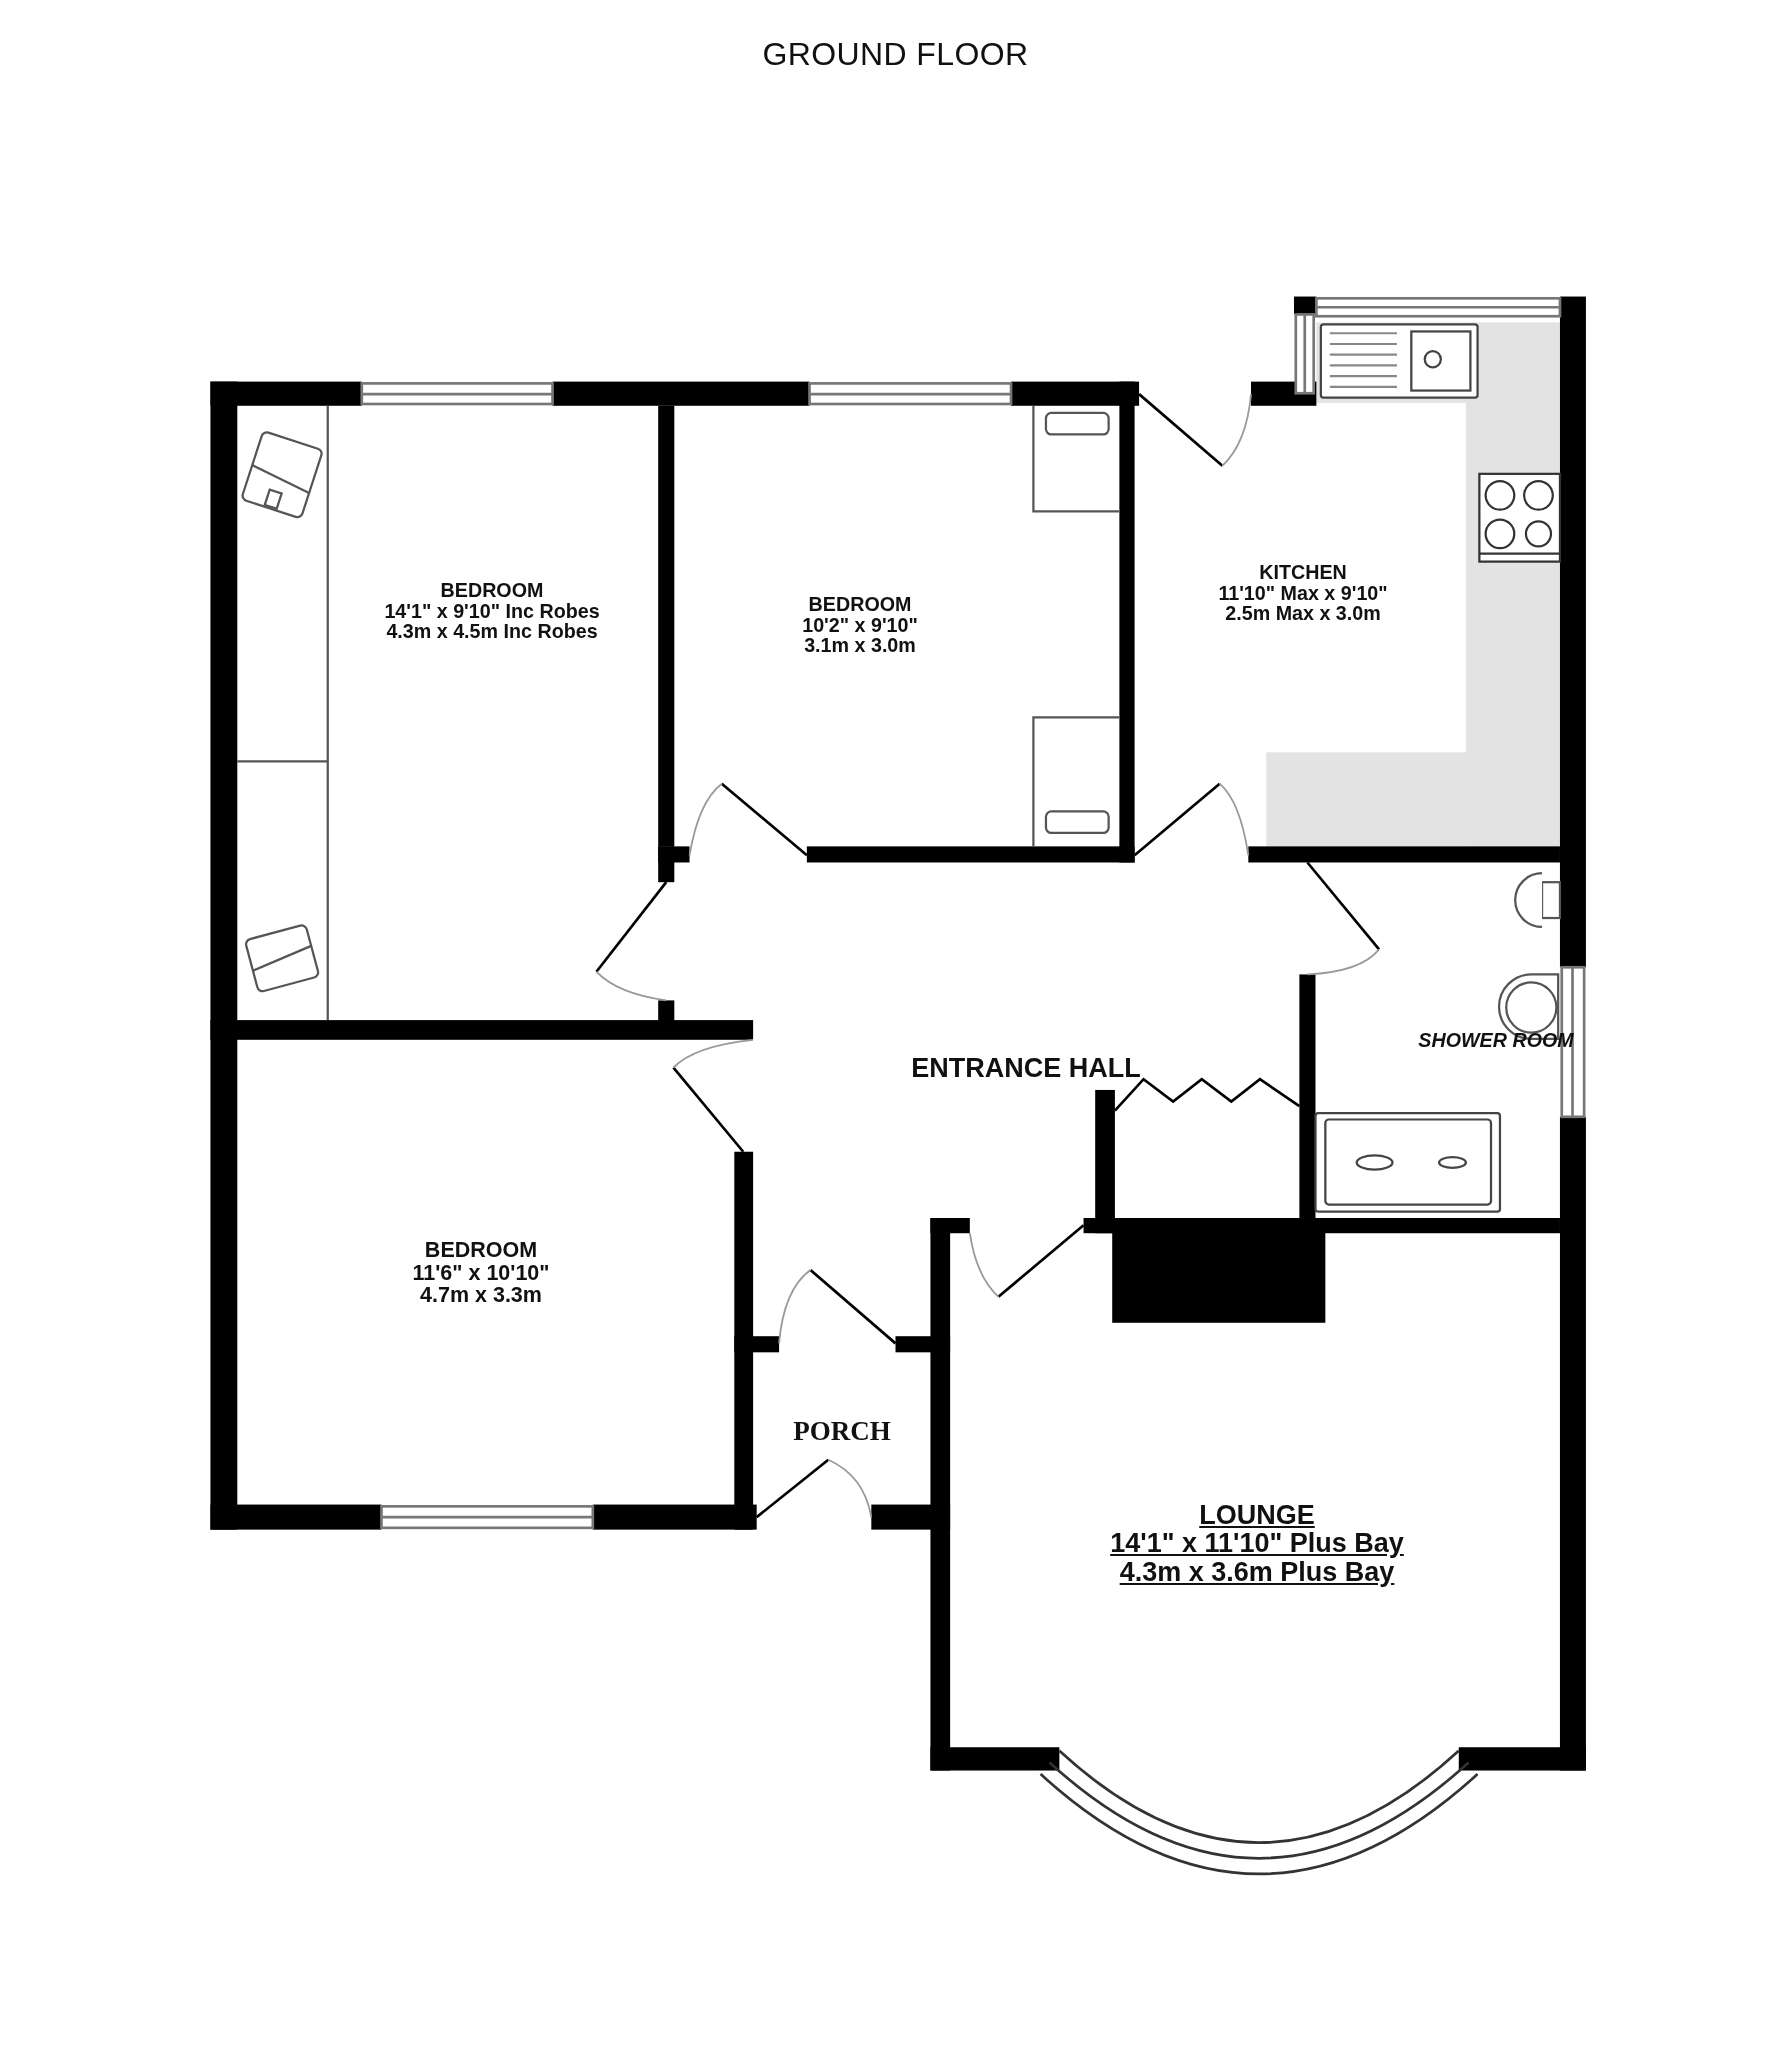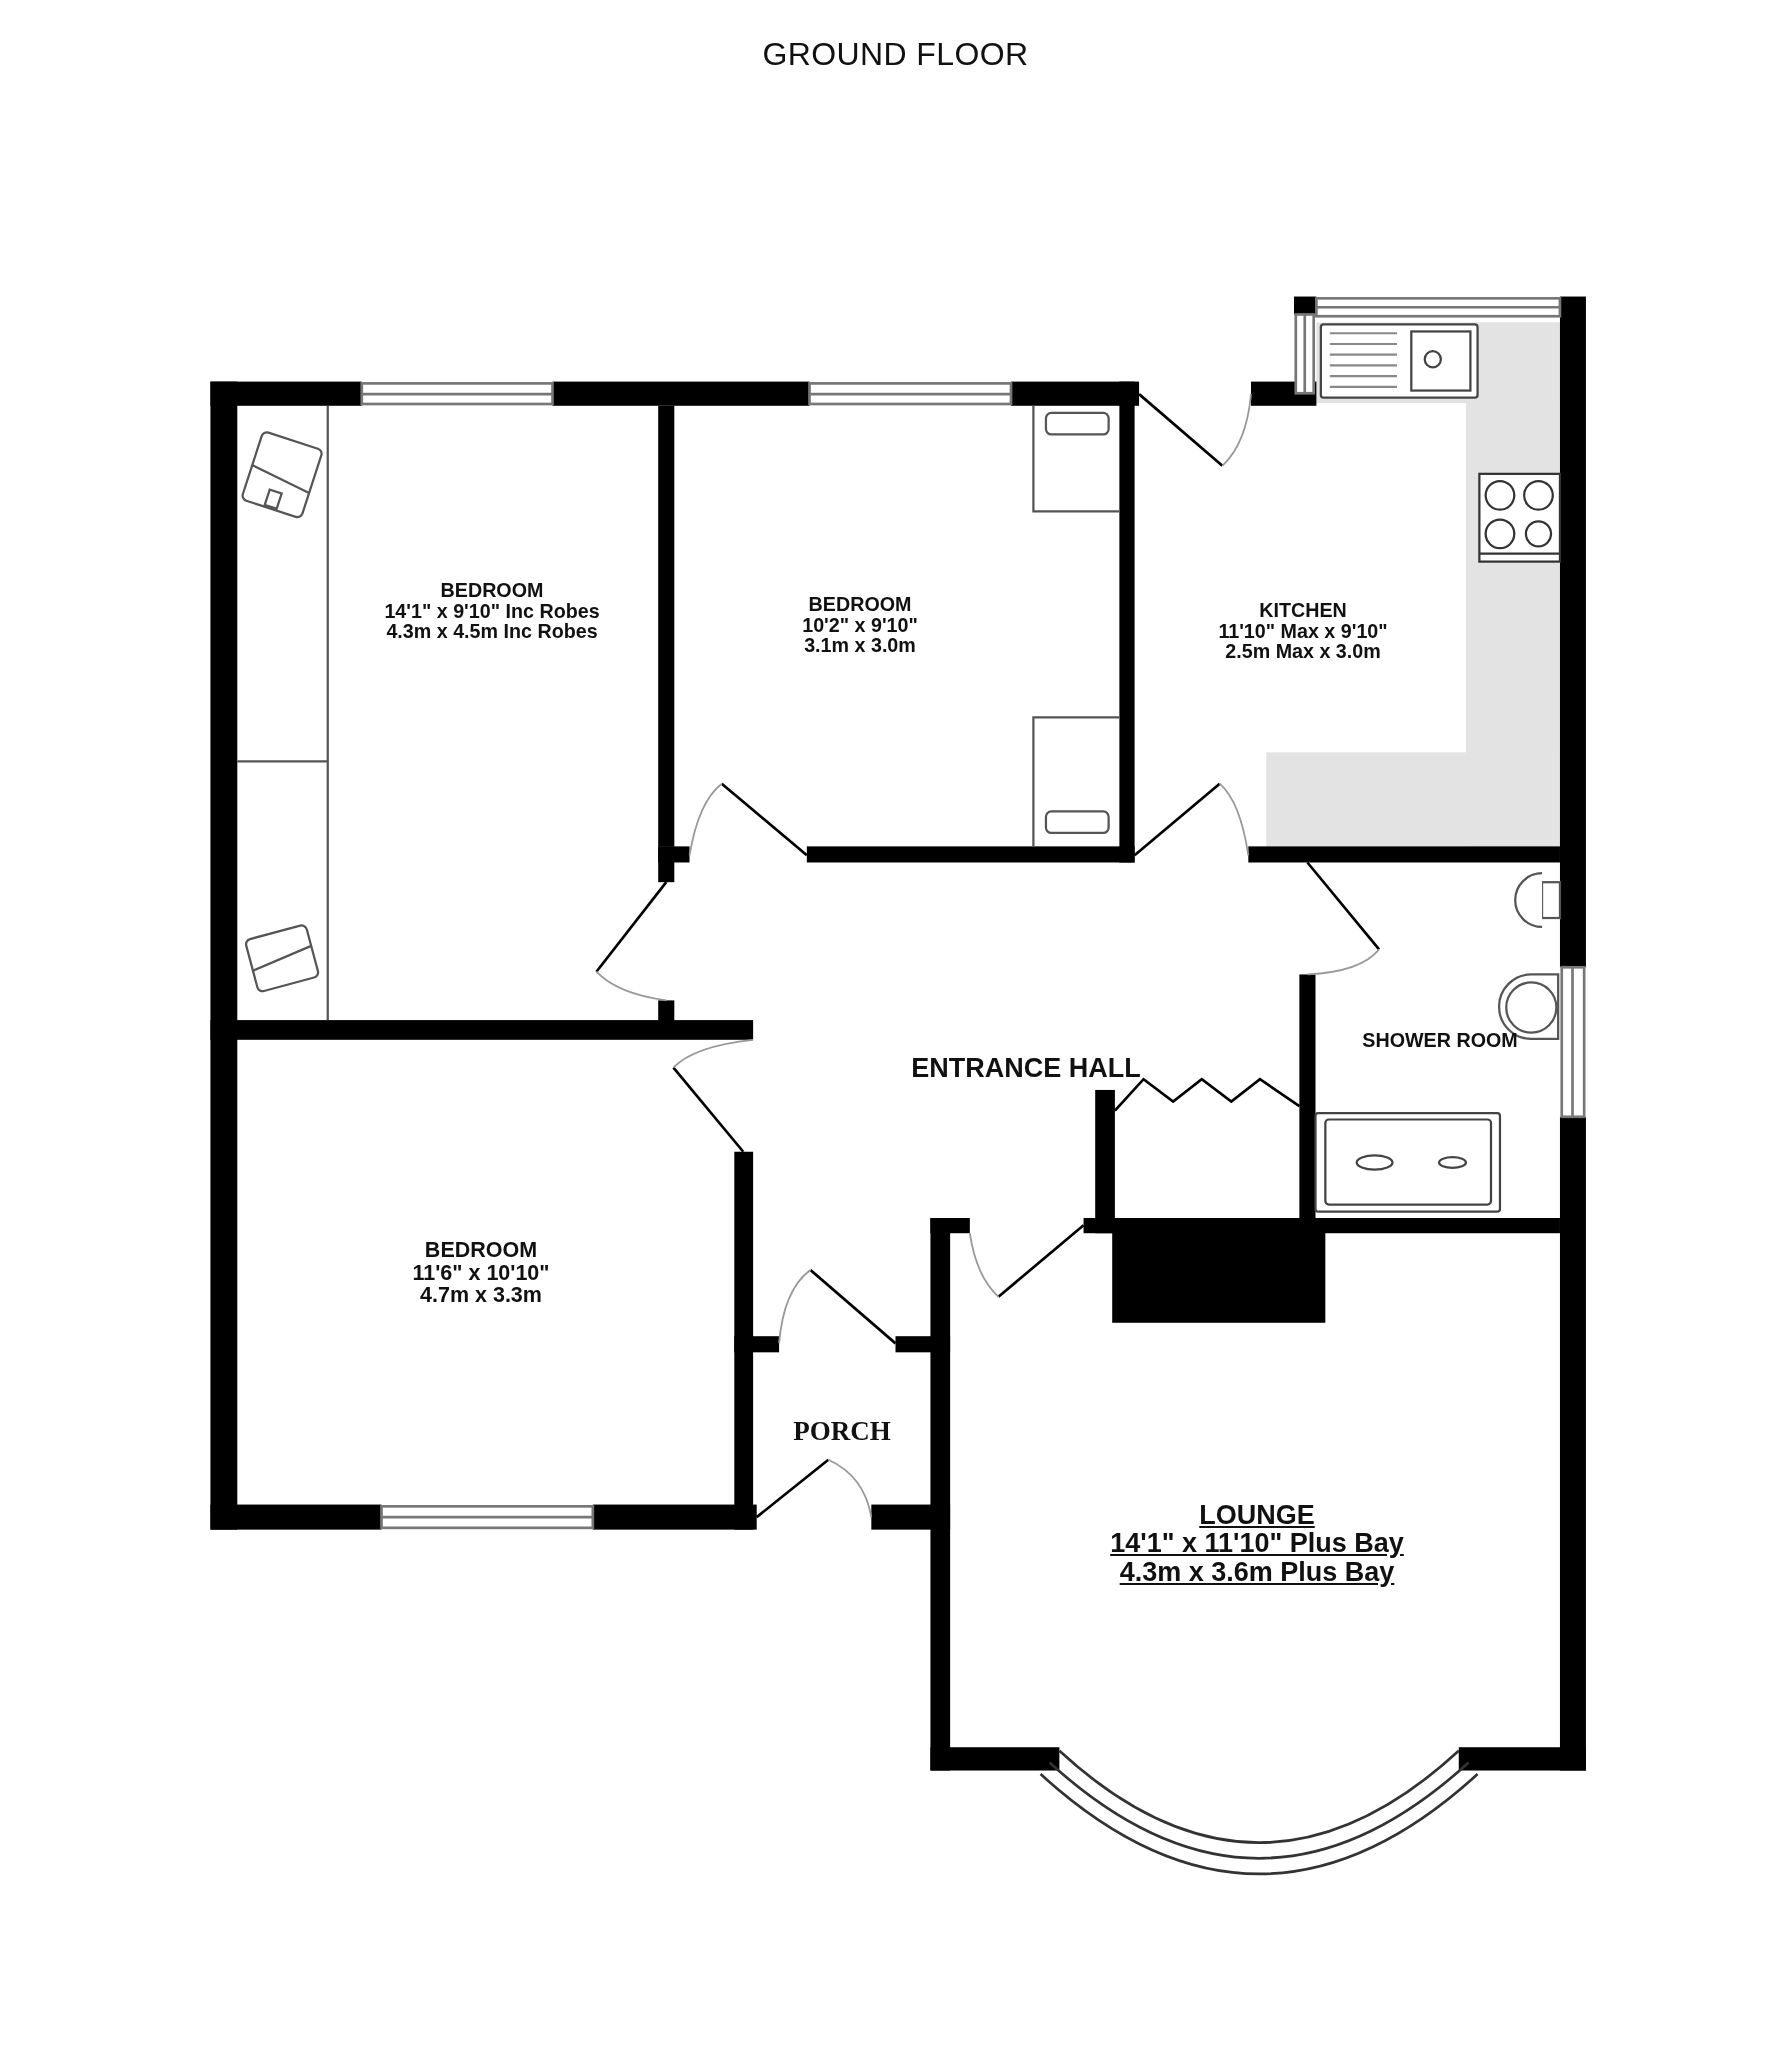--- a/index.html
+++ b/index.html
@@ -195,29 +195,29 @@
 <div class="label sm" style="left:492px; top:580px;">
   <div>BEDROOM</div>
   <div>14'1"  x 9'10" Inc Robes</div>
   <div>4.3m  x 4.5m Inc Robes</div>
 </div>
 <div class="label sm" style="left:860px; top:594px;">
   <div>BEDROOM</div>
   <div>10'2"  x 9'10"</div>
   <div>3.1m  x 3.0m</div>
 </div>
-<div class="label sm" style="left:1303px; top:600px;">
+<div class="label sm" style="left:1303px; top:562px;">
   <div>KITCHEN</div>
   <div>11'10" Max x 9'10"</div>
   <div>2.5m Max x 3.0m</div>
 </div>
 <div class="label md" style="left:1026px; top:1027px;margin-top:27px;">
   <div>ENTRANCE HALL</div>
 </div>
-<div class="label sm" style="left:1440px; top:1030px;">
+<div class="label sm" style="left:1496px; top:1030px;font-style:italic;">
   <div>SHOWER ROOM</div>
 </div>
 <div class="label sm" style="left:481px; top:1239px; font-size:21.5px;">
   <div>BEDROOM</div>
   <div>11'6"  x 10'10"</div>
   <div>4.7m  x 3.3m</div>
 </div>
 <div class="label md" style="left:842px; top:1417px;font-family:Liberation Serif, serif;">
   <div>PORCH</div>
 </div>

